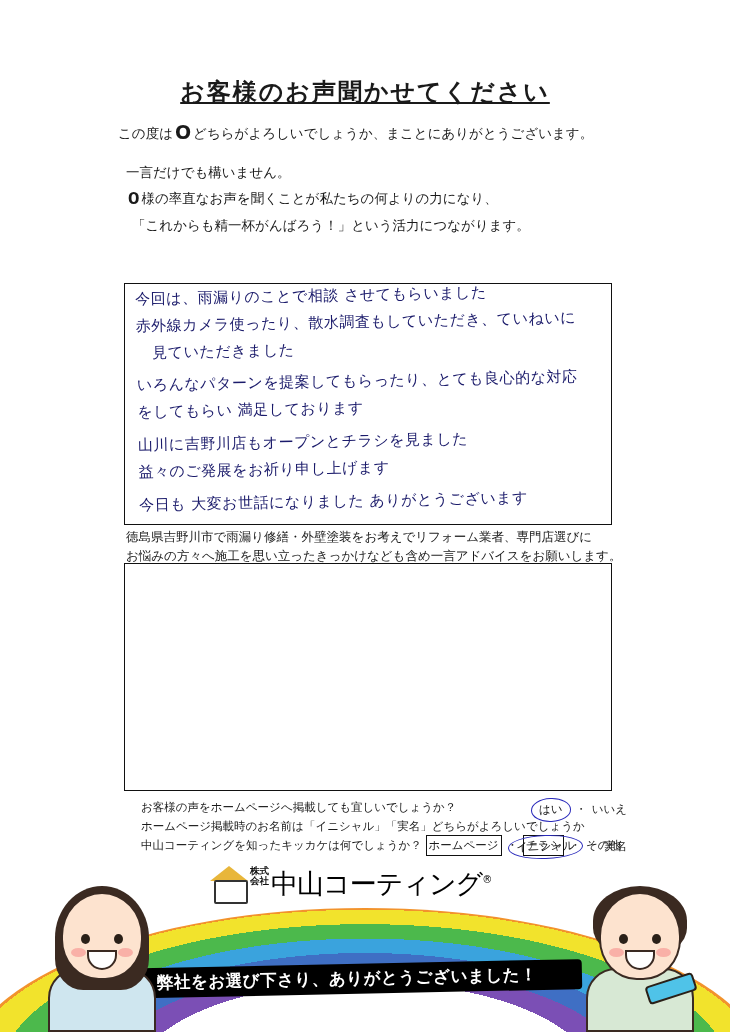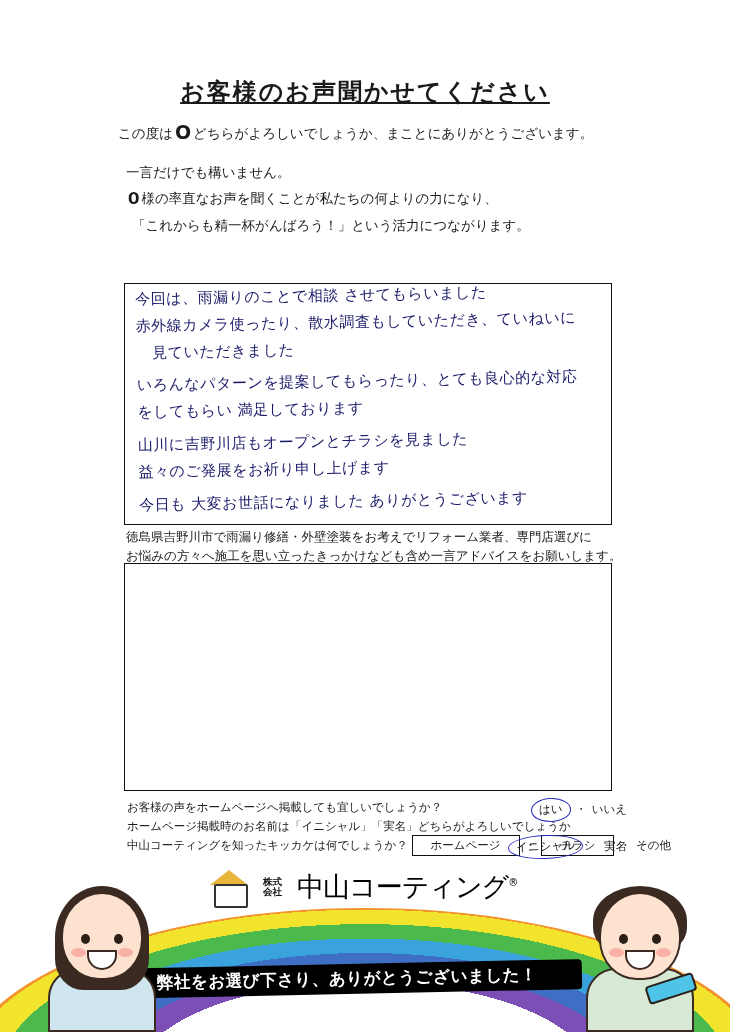--- a/index.html
+++ b/index.html
@@ -112,32 +112,32 @@
 
   
   .footer-q {
     position: absolute;
     left: 127px;
     top: 798px;
     width: 500px;
     font-size: 11.5px;
     line-height: 1.62;
   }
-  .footer-q .row { white-space: nowrap; }
+  .footer-q .row { white-space: nowrap; margin-left: 14px; }
   .circled {
     display: inline-block;
     padding: 1px 7px 2px 7px;
     border: 1.6px solid #2b2bbb;
     border-radius: 50%;
     color: #111;
     transform: rotate(-2deg);
   }
   .boxed {
     display: inline-block;
-    padding: 0 18px;
+    padding: 0 2px;
     border: 1.2px solid #111;
   }
   .sep { padding: 0 5px; }
   .pull-right { float: right; }
 
   
   .banner {
     position: absolute;
     left: 0;
     bottom: 0;
@@ -183,22 +183,22 @@
     line-height: 30px;
     letter-spacing: 0.5px;
   }
   .logo {
     position: absolute;
     left: 210px;
     top: 2px;
     width: 310px;
     height: 42px;
     display: flex;
-    align-items: center;
-    gap: 15px;
+    align-items: flex-start;
+    gap: 2px;
   }
   .logo-house {
     width: 38px;
     height: 34px;
     position: relative;
     flex: none;
   }
   .logo-house .roof {
     position: absolute;
     top: 0; left: 0;

